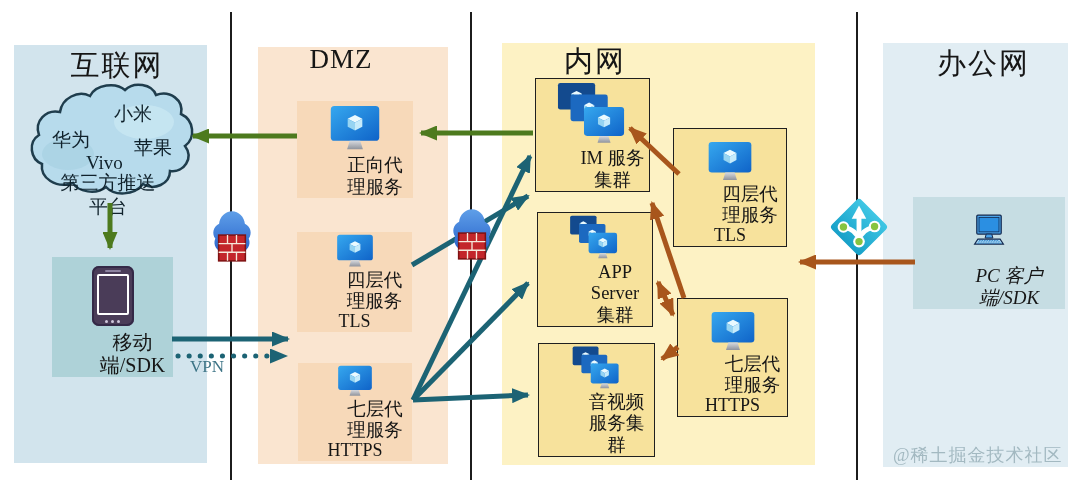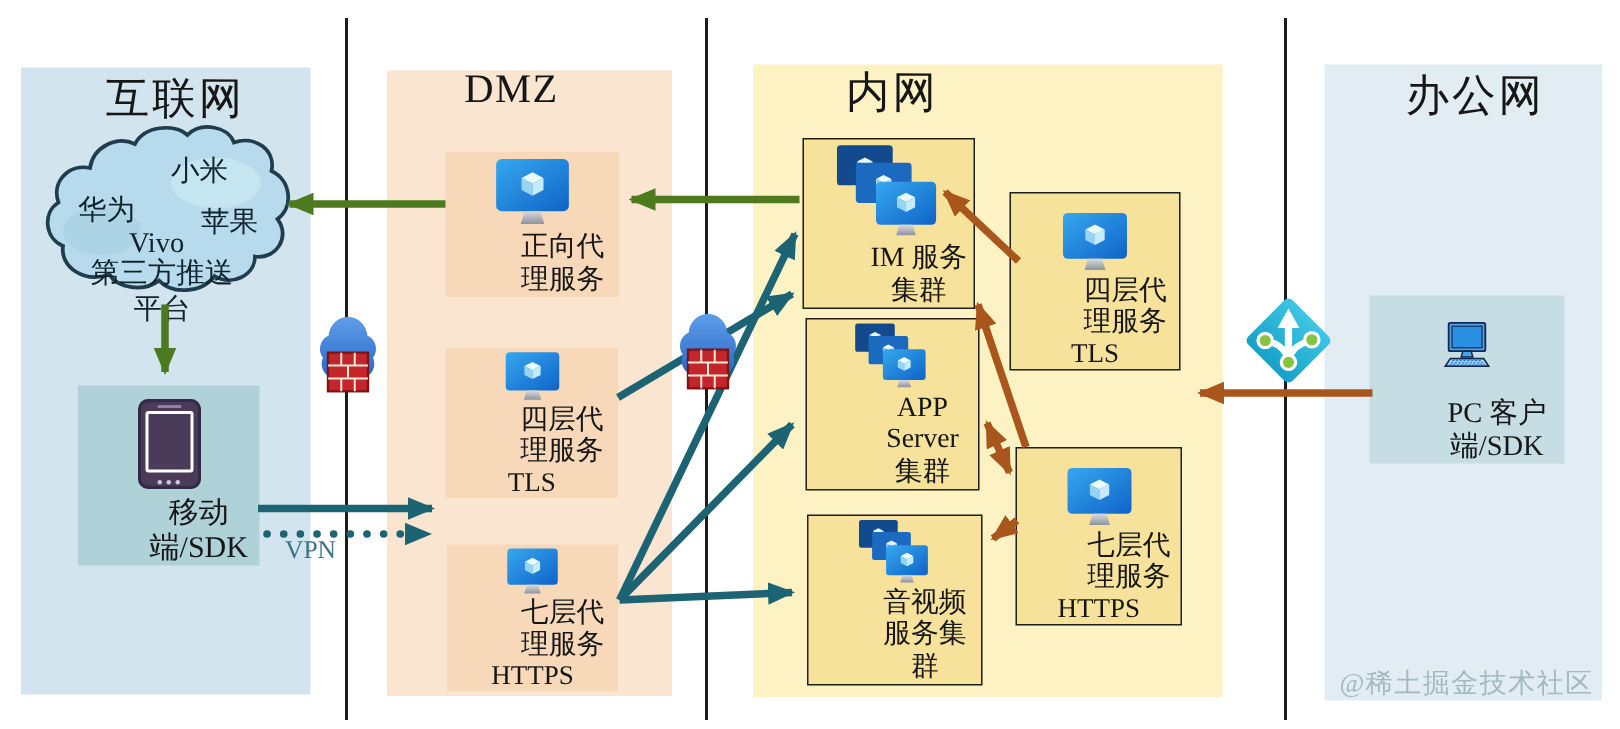--- a/index.html
+++ b/index.html
@@ -20,26 +20,26 @@
   .node{position:absolute;display:flex;flex-direction:column;align-items:center;z-index:4;box-sizing:border-box;}
   .nlabel{font-size:18.5px;line-height:1.15;text-align:center;color:#161616;padding:0 2px;margin-left:40px;}
   .nsub{font-size:18px;line-height:1.1;text-align:center;color:#161616;}
   .dmz-box{background:#f7d9b9;}
   .in-box{background:#f7e29c;border:1.6px solid #1f1f1f;}
   .b-mobile{left:52px;top:257px;width:121px;height:120px;background:#aed2d8;padding-top:9px;gap:5px;}
   .b-mobile .nlabel{font-size:20px;}
   .b-fwd{left:297px;top:101px;width:116px;height:97px;padding-top:4px;gap:2px;}
   .b-l4d{left:297px;top:232px;width:115px;height:100px;padding-top:2px;}
   .b-l7d{left:298px;top:363px;width:114px;height:98px;padding-top:2px;}
-  .b-im{left:535px;top:92px;width:115px;height:114px;padding-top:3px;}
+  .b-im{left:535px;top:78px;width:115px;height:114px;padding-top:3px;}
   .b-app{left:537px;top:212px;width:116px;height:115px;padding-top:2px;}
   .b-av{left:538px;top:343px;width:117px;height:114px;padding-top:2px;}
   .b-l4i{left:673px;top:128px;width:114px;height:119px;padding-top:12px;}
   .b-l7i{left:677px;top:298px;width:111px;height:119px;padding-top:12px;}
-  .b-pc{left:913px;top:197px;width:130px;height:112px;background:#c6dde3;padding-top:16px;gap:19px;}
+  .b-pc{left:913px;top:197px;width:152px;height:112px;background:#c6dde3;padding-top:16px;gap:19px;font-style:italic;}
   .b-pc .nlabel{font-size:19px;}
   .overlay{position:absolute;left:0;top:0;z-index:6;pointer-events:none;}
   .line-icon{position:absolute;z-index:7;}
   .fw1{left:211px;top:208px;} .fw2{left:451px;top:206px;}
   .gw{left:824px;top:192px;}
   .cloud-wrap{position:absolute;left:26px;top:76px;width:170px;height:132px;z-index:4;}
   .cloud-wrap span{position:absolute;font-size:19px;color:#10222c;margin-top:12px;}
   .cv-xiaomi{left:88px;top:13px;} .cv-huawei{left:26px;top:39px;}
   .cv-apple{left:108px;top:47px;} .cv-vivo{left:60px;top:64px;font-size:20px;}
   .cv-platform{left:22px;top:83px;width:120px;font-size:16.5px;text-align:center;

